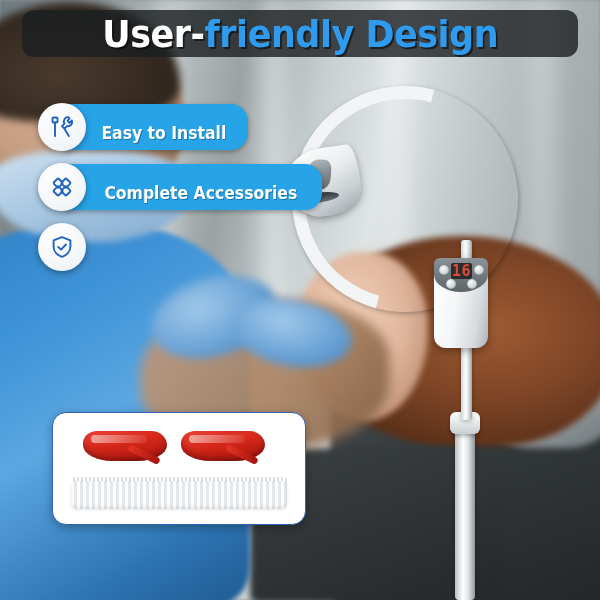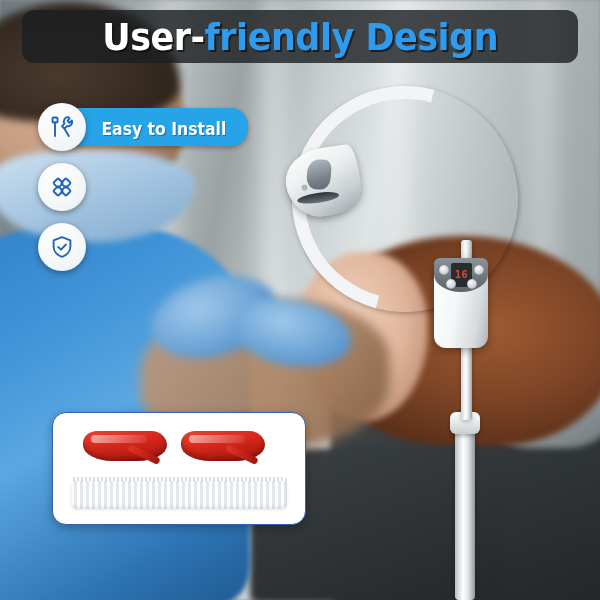--- a/index.html
+++ b/index.html
@@ -158,36 +158,36 @@
     background:linear-gradient(100deg,#ffffff 0%,#f4f6f7 44%,#d5dadd 78%,#aeb5b9 100%);
     border-radius:9px 9px 12px 12px;
     box-shadow:0 3px 8px rgba(0,0,0,.35);
   }
   .ctrl-panel{
     position:absolute;left:0;top:0;width:54px;height:34px;
     background:linear-gradient(180deg,#8c9398,#6e767b 60%,#5d6569);
     border-radius:9px 9px 40px 40px/9px 9px 26px 26px;
   }
   .ctrl-disp{
-    position:absolute;left:17px;top:5px;width:21px;height:24px;border-radius:2px;
+    position:absolute;left:17px;top:5px;width:21px;height:16px;border-radius:2px;
     background:#2a2d2f;display:flex;align-items:center;justify-content:center;
-    font-family:"DejaVu Sans Mono",monospace;font-size:10px;font-weight:bold;
+    font-family:"DejaVu Sans Mono",monospace;font-size:15px;font-weight:bold;
     color:#e24a36;letter-spacing:.5px;line-height:1;
   }
   .btn{
     position:absolute;width:10px;height:10px;border-radius:50%;
     background:radial-gradient(circle at 36% 32%,#fbfcfc,#cfd5d8 58%,#9aa2a6);
     box-shadow:inset 0 0 1px rgba(0,0,0,.5);
   }
   .btn.b1{left:5px;top:7px;} .btn.b2{left:40px;top:7px;}
   .btn.b3{left:12px;top:21px;} .btn.b4{left:33px;top:21px;}
 
   
   .banner{
-    position:absolute;left:22px;top:10px;width:556px;height:53px;
+    position:absolute;left:22px;top:10px;width:556px;height:47px;
     background:rgba(26,30,32,.80);border-radius:12px;
     display:flex;align-items:center;justify-content:center;
   }
   .title{
     font-family:"DejaVu Sans",sans-serif;
     font-weight:bold;font-size:38px;line-height:1;
     letter-spacing:-.5px;transform:scaleX(.92);white-space:nowrap;
     text-shadow:2px 2px 0 rgba(0,0,0,.55);
   }
   .t-white{color:#ffffff;}
@@ -200,21 +200,21 @@
     position:relative;z-index:2;width:48px;height:48px;flex:0 0 48px;border-radius:50%;
     background:radial-gradient(circle at 36% 30%,#ffffff,#f2f5f7 70%,#dfe4e7);
     box-shadow:0 2px 6px rgba(0,0,0,.38);
     display:flex;align-items:center;justify-content:center;
   }
   .badge svg{display:block;}
   .pill{
     position:relative;z-index:1;margin-left:-22px;height:34px;
     background:#27a3e8;border-radius:0 17px 17px 0;
     display:flex;align-items:center;
-    padding:4px 16px 0 32px;
+    padding:12px 16px 0 32px;
     box-shadow:0 2px 5px rgba(0,0,0,.3);
   }
   .pill-text{
     font-family:"DejaVu Sans",sans-serif;font-weight:bold;font-size:17px;
     color:#ffffff;white-space:nowrap;transform:scaleX(.92);
     text-shadow:1px 1px 0 rgba(0,0,0,.30);line-height:1;
   }
 
   
   .acc-panel{
@@ -333,20 +333,23 @@
       <div class="badge">
         <span>
           <svg width="26" height="26" viewBox="0 0 26 26" fill="none" stroke="#1f63bd" stroke-width="1.9">
             <rect x="5.6" y="5.6" width="7" height="7" rx="1.2" transform="rotate(45 9.1 9.1)"></rect>
             <rect x="13.4" y="5.6" width="7" height="7" rx="1.2" transform="rotate(45 16.9 9.1)"></rect>
             <rect x="5.6" y="13.4" width="7" height="7" rx="1.2" transform="rotate(45 9.1 16.9)"></rect>
             <rect x="13.4" y="13.4" width="7" height="7" rx="1.2" transform="rotate(45 16.9 16.9)"></rect>
           </svg>
         </span>
       </div>
+      <div class="pill">
+        <span class="pill-text">Complete Accessories</span>
+      </div>
     </div>
 
     <div class="feat">
       <div class="badge">
         <span>
           <svg width="26" height="26" viewBox="0 0 26 26" fill="none" stroke="#1f63bd" stroke-width="1.9" stroke-linecap="round" stroke-linejoin="round">
             <path d="M13 3.2 4.6 6.4v6.1c0 5 3.6 8.9 8.4 10.3 4.8-1.4 8.4-5.3 8.4-10.3V6.4z"></path>
             <path d="M9.2 12.9l2.8 2.8 5-5.2"></path>
           </svg>
         </span>

